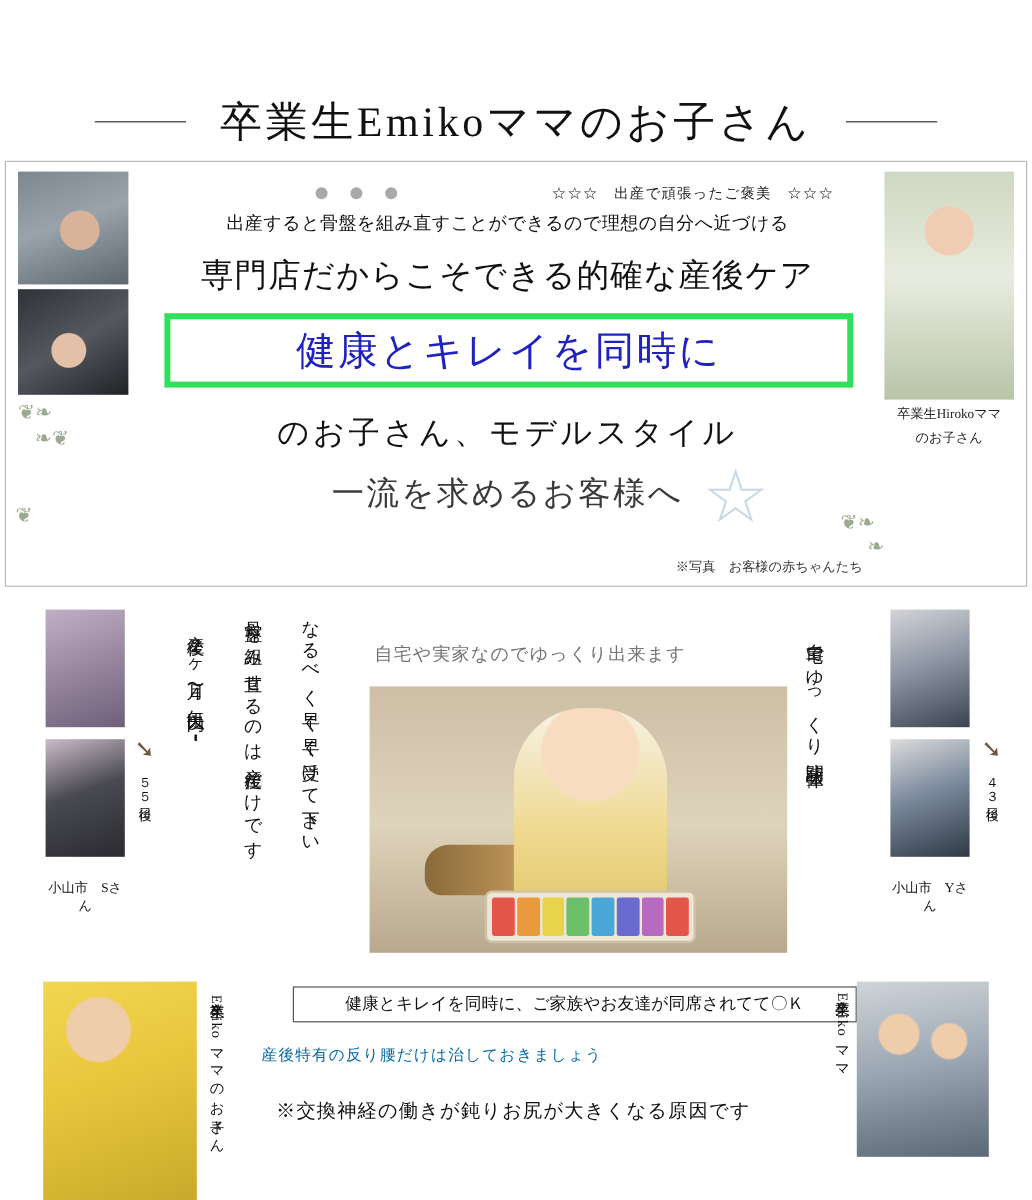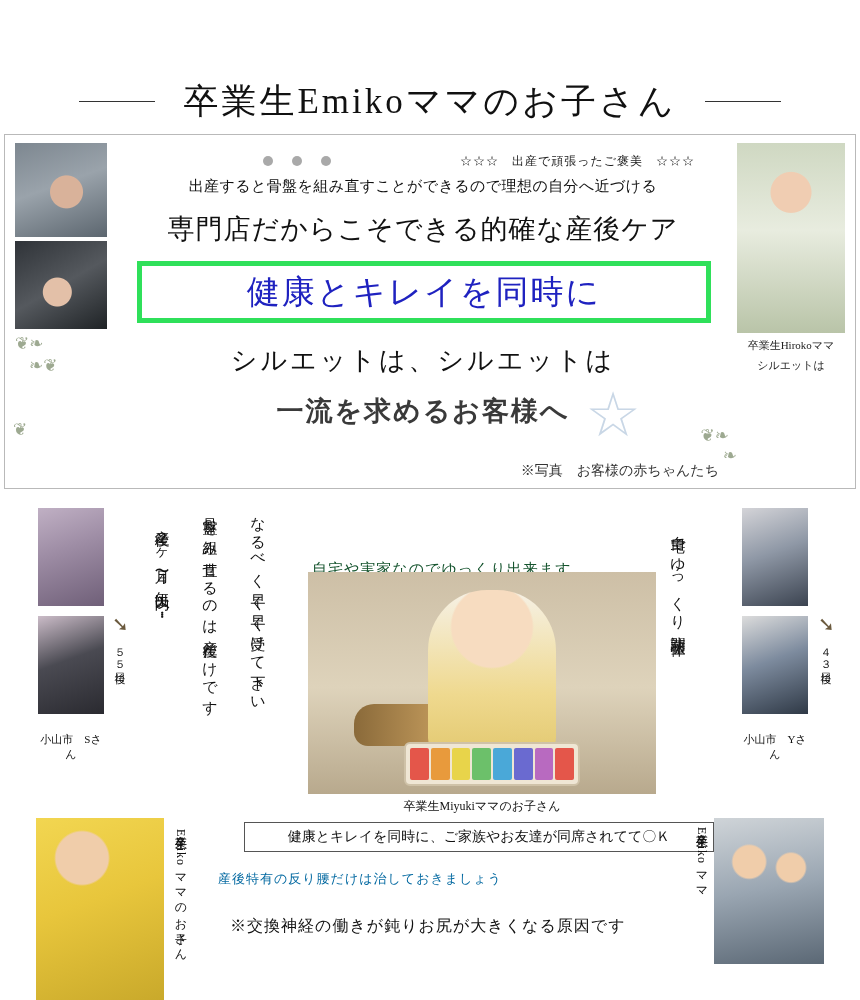--- a/index.html
+++ b/index.html
@@ -203,38 +203,37 @@
   .hero-sub4 {
     position: absolute;
     left: 0;
     right: 0;
     top: 250px;
     text-align: center;
     font-size: 27px;
     font-family: "Liberation Serif", serif;
     color: #3a3a3a;
     letter-spacing: 2px;
-    font-weight: bold;
   }
   .star-shape {
     position: absolute;
     right: 88px;
     top: 246px;
     width: 56px;
     height: 54px;
     color: #c9d7e6;
     font-size: 62px;
     line-height: 52px;
     text-align: center;
   }
   .photo-note {
     position: absolute;
     right: 10px;
     bottom: 2px;
-    font-size: 14px;
+    font-size: 11px;
     color: #333;
     font-family: "Liberation Serif", serif;
   }
 
   
   .clover {
     position: absolute;
     color: #8d9b7e;
     font-size: 17px;
     line-height: 17px;
@@ -319,23 +318,22 @@
   .v-2 { left: 200px; top: 6px; font-size: 15px; height: 250px; }
   .v-3 { left: 248px; top: 6px; font-size: 15px; height: 262px; }
   .v-4 { left: 668px; top: 24px; font-size: 15px; height: 250px; }
 
   .mid-top-text {
     position: absolute;
     left: 312px;
     top: 36px;
     font-size: 15px;
     font-family: "Liberation Serif", serif;
-    color: #14532d;
-    letter-spacing: 1px;
-    margin-top: 24px;
+    color: #737373;
+    letter-spacing: 1px;
   }
 
   .mid-photo {
     position: absolute;
     left: 308px;
     top: 72px;
     width: 348px;
     height: 222px;
     background:
       radial-gradient(ellipse at 56% 42%, #f3d6b4 0 48px, rgba(243,214,180,0) 50px),
@@ -509,30 +507,30 @@
         <span class="dot"></span>
       </div>
       <div class="stars-line">☆☆☆　出産で頑張ったご褒美　☆☆☆</div>
       <div class="hero-sub1">出産すると骨盤を組み直すことができるので理想の自分へ近づける</div>
       <div class="hero-sub2">専門店だからこそできる的確な産後ケア</div>
 
       <div class="green-box">
         <span class="green-box-text">健康とキレイを同時に</span>
       </div>
 
-      <div class="hero-sub3">シルエットは、シルエットは</div>
+      <div class="hero-sub3">のお子さん、モデルスタイル</div>
       <div class="hero-sub4">一流を求めるお客様へ</div>
       <div class="star-shape">☆</div>
       <div class="photo-note">※写真　お客様の赤ちゃんたち</div>
     </div>
 
     <div class="hero-photo-right">
       <div class="ph-3"></div>
       <div class="cap-right">卒業生Hirokoママ</div>
-      <div class="cap-right">シルエットは</div>
+      <div class="cap-right">のお子さん</div>
     </div>
   </div>
 
   <div class="mid">
 
     <div class="ba-left">
       <div class="ba-img-a"></div>
       <div class="ba-img-b"></div>
       <div class="ba-caption">小山市　Sさん</div>
     </div>
@@ -561,21 +559,20 @@
         <i style="background:#e4564a"></i>
         <i style="background:#e89a3c"></i>
         <i style="background:#e8d44a"></i>
         <i style="background:#6cc06a"></i>
         <i style="background:#4aa8d8"></i>
         <i style="background:#6a6ad0"></i>
         <i style="background:#b86ac0"></i>
         <i style="background:#e4564a"></i>
       </span>
     </div>
-    <div class="mid-photo-cap">卒業生Miyukiママのお子さん</div>
   </div>
 
   <div class="bottom">
     <div class="bl-photo"></div>
     <div class="bl-caption">卒業生Emikoママのお子さん</div>
 
     <div class="note-box">健康とキレイを同時に、ご家族やお友達が同席されてて〇Ｋ</div>
     <div class="bottom-line-1">産後特有の反り腰だけは治しておきましょう</div>
     <div class="bottom-line-2">※交換神経の働きが鈍りお尻が大きくなる原因です</div>
 

